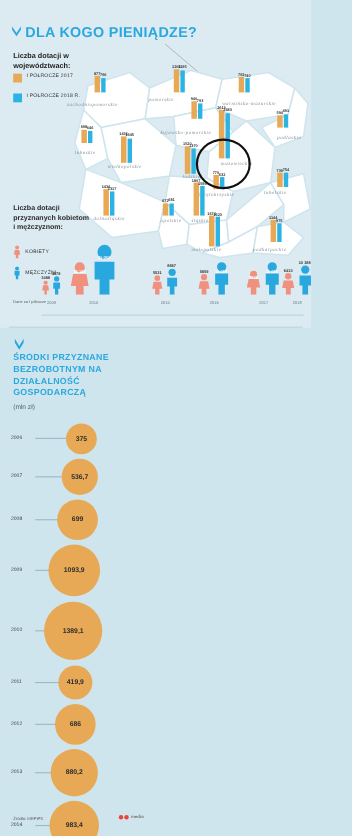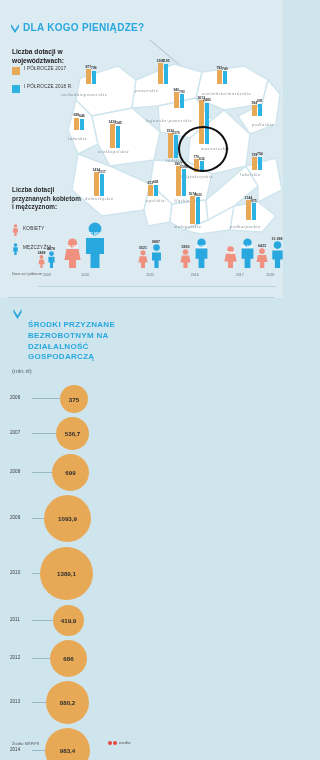--- a/index.html
+++ b/index.html
@@ -13,21 +13,21 @@
   }
   .page{position:relative;width:283px;height:760px;}
 
   
   .top-panel{position:absolute;left:0;top:0;width:283px;height:298px;background:#dceaf1;}
   .top-panel:after{content:"";position:absolute;left:8px;right:8px;bottom:0;height:1px;background:#b9d4e0;}
 
   .badge{position:absolute;left:10px;top:22px;display:flex;align-items:flex-start;gap:3px;}
   .badge .arrow{width:10px;height:11px;position:relative;flex:0 0 auto;margin-top:1px;}
   .badge .arrow svg{display:block}
-  .badge-text{font-size:10px;font-weight:bold;letter-spacing:.3px;color:#29a8df;line-height:1.25;}
+  .badge-text{font-size:13px;font-weight:bold;letter-spacing:.3px;color:#29a8df;line-height:1.25;}
 
   .legend-title{position:absolute;left:12px;top:48px;width:80px;font-size:6.6px;font-weight:bold;line-height:1.35;color:#222;}
   .legend{position:absolute;left:12px;top:66px;width:86px;}
   .legend-row{display:flex;align-items:flex-start;gap:4px;margin-bottom:9px;}
   .swatch{width:8px;height:8px;flex:0 0 auto;margin-top:1px;}
   .sw-orange{background:#e8a956;}
   .sw-blue{background:#2bb3e3;}
   .legend-lab{font-size:4.6px;line-height:1.5;color:#333;letter-spacing:.2px;}
 
   .head-title{position:absolute;left:95px;top:8px;width:185px;
@@ -69,21 +69,21 @@
   .pv{position:absolute;bottom:101%;left:50%;transform:translateX(-50%);
       font-size:3.6px;font-weight:bold;white-space:nowrap;color:#fff;}
   .pv.dark{color:#3a3a3a;}
   .pv.inside{bottom:auto;top:22%;color:#fff;}
   .ylab{position:absolute;bottom:0;left:50%;transform:translateX(-50%);font-size:3.7px;color:#6a7b84;}
   .axis{position:absolute;left:38px;top:286px;width:238px;height:1px;background:#b9d4e0;}
 
   
   .bot{position:absolute;left:0;top:300px;width:283px;height:460px;}
   .bot-arrow{position:absolute;left:12px;top:6px;}
-  .bot-title{position:absolute;left:28px;top:20px;width:120px;font-size:8px;font-weight:bold;
+  .bot-title{position:absolute;left:12px;top:20px;width:120px;font-size:8px;font-weight:bold;
      line-height:1.35;letter-spacing:.3px;color:#29a8df;}
   .bot-unit{position:absolute;left:12px;top:68px;font-size:6px;color:#4f6570;}
 
   .bubbles{position:absolute;left:0;top:82px;width:283px;}
   .brow{position:relative;width:283px;}
   .byear{position:absolute;left:10px;font-size:4.6px;color:#3d3d3d;white-space:nowrap;}
   .bline{position:absolute;height:1px;background:#9ab9c6;}
   .bubble{position:absolute;border-radius:50%;background:#e8a956;
      display:flex;align-items:center;justify-content:center;
      font-size:6.2px;font-weight:bold;color:#2e2e2e;}

